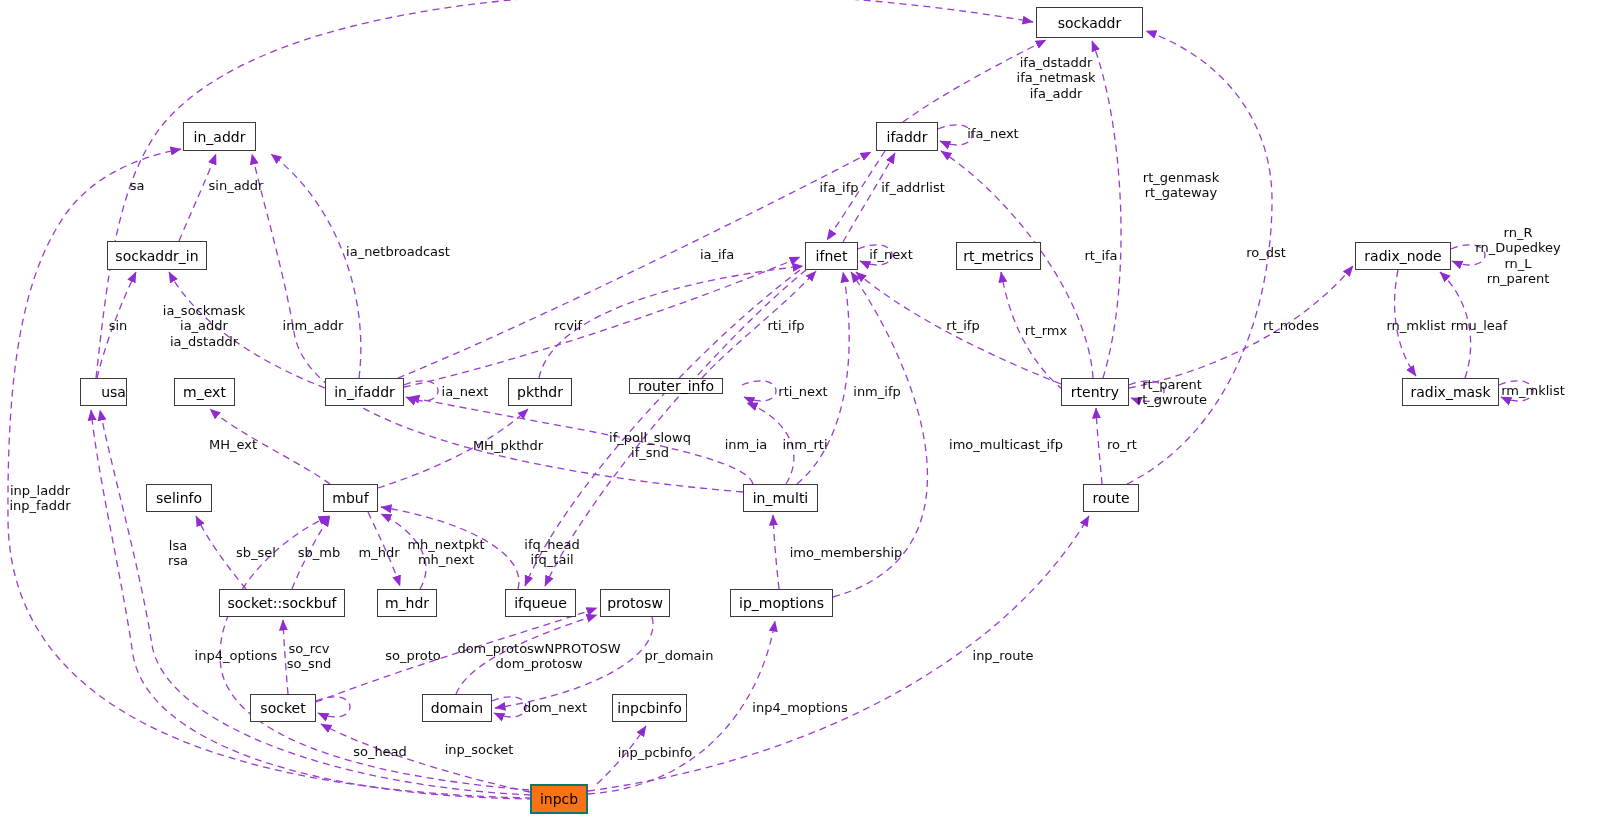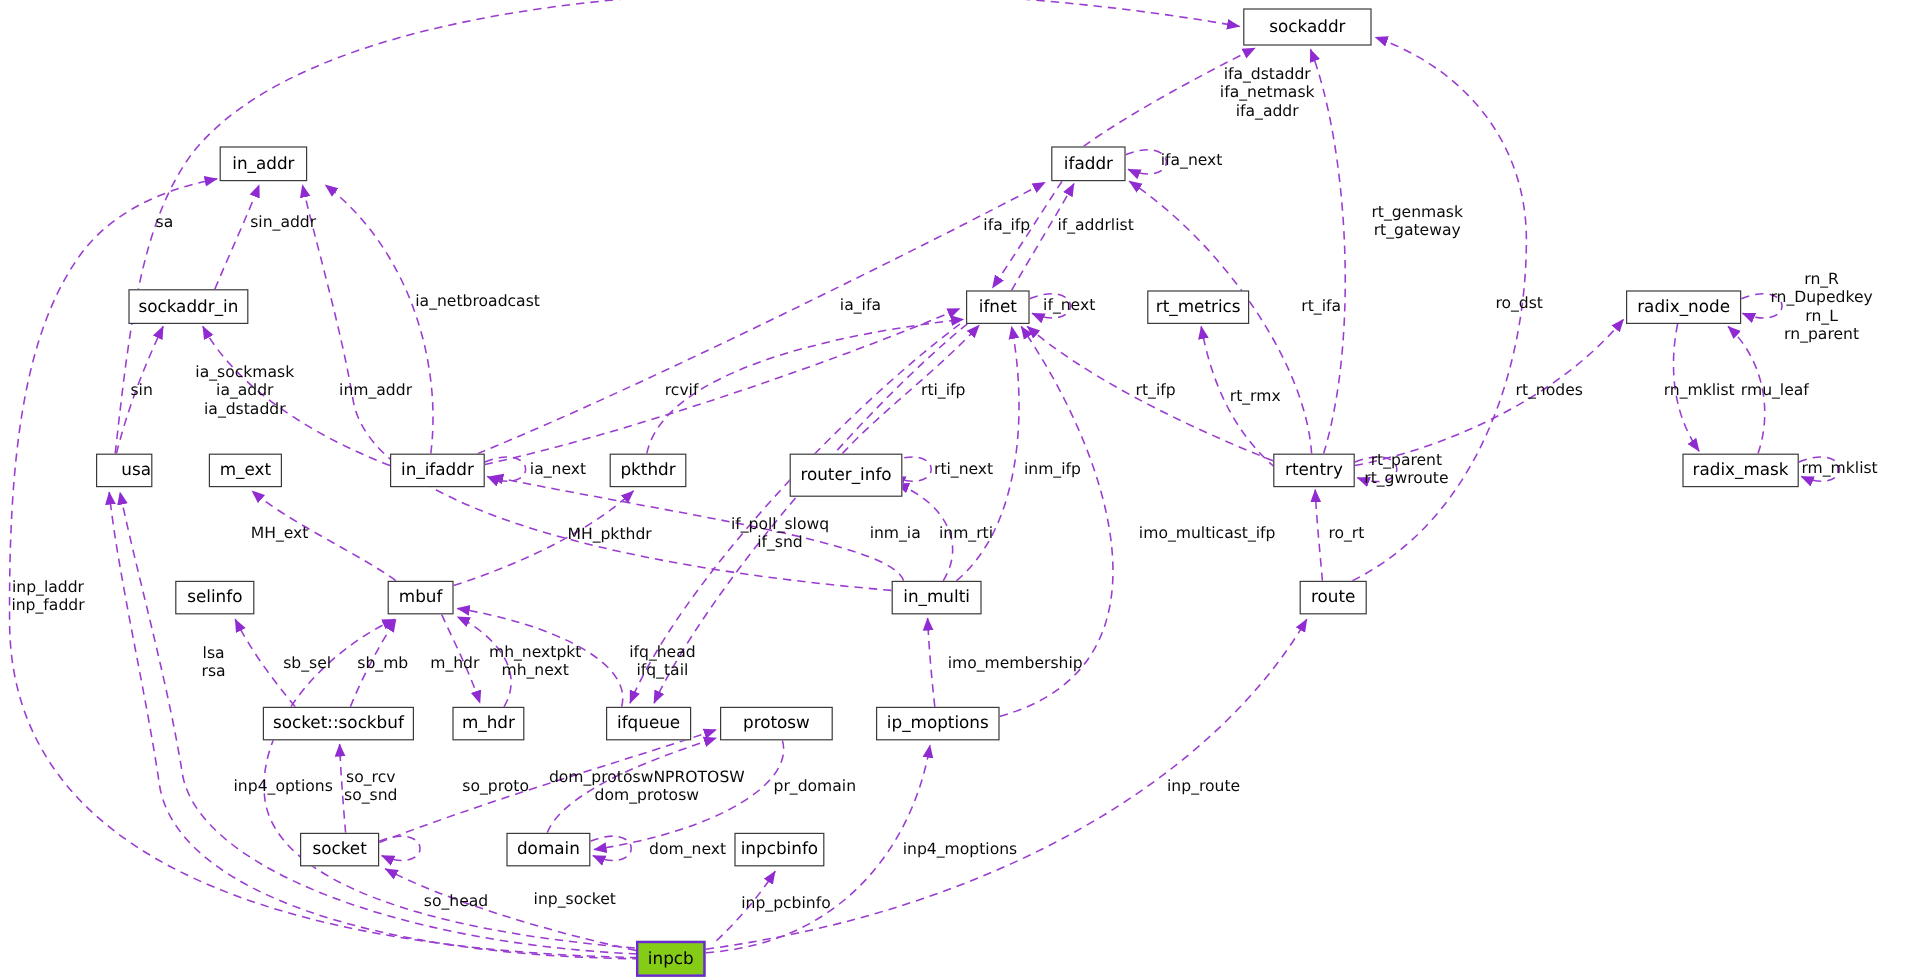--- a/index.html
+++ b/index.html
@@ -3,21 +3,21 @@
 <meta charset="utf-8">
 <style>
   html,body{margin:0;padding:0;background:#ffffff;}
   #canvas{position:relative;width:1599px;height:817px;background:#ffffff;overflow:hidden;
           font-family:"DejaVu Sans", "Liberation Sans", sans-serif;}
   #edges{position:absolute;left:0;top:0;width:1599px;height:817px;}
   .edge{fill:none;stroke-width:1.3;stroke-dasharray:7 5;}
   .node{position:absolute;box-sizing:border-box;border:1.4px solid #3a3a3a;background:#ffffff;
         display:flex;align-items:center;justify-content:center;font-size:14px;color:#000;
         white-space:nowrap;cursor:pointer;}
-  .node.hl{background:#84cc16;border:2px solid #6d28d9;cursor:default;}
+  .node.hl{background:#f97316;border:2px solid #0f766e;cursor:default;}
   .elabel{position:absolute;transform:translate(-50%,-50%);font-size:13px;color:#0a0a0a;
           text-align:center;white-space:pre;line-height:1.18;pointer-events:none;}
 </style>
 </head>
 <body>
 
 <div id="canvas">
   <svg id="edges" xmlns="http://www.w3.org/2000/svg" viewBox="0 0 1599 817">
       <defs>
         <marker id="arr" markerWidth="12" markerHeight="11" refX="10.5" refY="5.5" orient="auto" markerUnits="userSpaceOnUse">
@@ -87,31 +87,31 @@
       <div class="node" style="left: 183px; top: 122px; width: 73px; height: 29px;">in_addr</div>
       <div class="node" style="left: 876px; top: 122px; width: 62px; height: 29px;">ifaddr</div>
       <div class="node" style="left: 107px; top: 241px; width: 100px; height: 29px;">sockaddr_in</div>
       <div class="node" style="left: 805px; top: 242px; width: 53px; height: 28px;">ifnet</div>
       <div class="node" style="left: 956px; top: 242px; width: 85px; height: 28px;">rt_metrics</div>
       <div class="node" style="left: 1355px; top: 242px; width: 96px; height: 28px;">radix_node</div>
       <div class="node" style="left: 80px; top: 378px; width: 47px; height: 28px; padding-left: 20px;">usa</div>
       <div class="node" style="left: 174px; top: 378px; width: 61px; height: 28px;">m_ext</div>
       <div class="node" style="left: 325px; top: 378px; width: 79px; height: 28px;">in_ifaddr</div>
       <div class="node" style="left: 508px; top: 378px; width: 64px; height: 28px;">pkthdr</div>
-      <div class="node" style="left: 658px; top: 378px; width: 94px; height: 36px;">router_info</div>
+      <div class="node" style="left: 629px; top: 378px; width: 94px; height: 16px;">router_info</div>
       <div class="node" style="left: 1061px; top: 378px; width: 68px; height: 28px;">rtentry</div>
       <div class="node" style="left: 1402px; top: 378px; width: 97px; height: 28px;">radix_mask</div>
       <div class="node" style="left: 146px; top: 484px; width: 66px; height: 28px;">selinfo</div>
       <div class="node" style="left: 323px; top: 484px; width: 55px; height: 28px;">mbuf</div>
       <div class="node" style="left: 743px; top: 484px; width: 75px; height: 28px;">in_multi</div>
       <div class="node" style="left: 1083px; top: 484px; width: 56px; height: 28px;">route</div>
       <div class="node" style="left: 219px; top: 589px; width: 126px; height: 28px;">socket::sockbuf</div>
       <div class="node" style="left: 377px; top: 589px; width: 60px; height: 28px;">m_hdr</div>
       <div class="node" style="left: 505px; top: 589px; width: 71px; height: 28px;">ifqueue</div>
-      <div class="node" style="left: 600px; top: 589px; width: 94px; height: 28px;">protosw</div>
+      <div class="node" style="left: 600px; top: 589px; width: 70px; height: 28px;">protosw</div>
       <div class="node" style="left: 730px; top: 589px; width: 103px; height: 28px;">ip_moptions</div>
       <div class="node" style="left: 250px; top: 694px; width: 66px; height: 28px;">socket</div>
       <div class="node" style="left: 422px; top: 694px; width: 70px; height: 28px;">domain</div>
       <div class="node" style="left: 612px; top: 694px; width: 75px; height: 28px;">inpcbinfo</div>
       <div class="node hl" style="left: 530px; top: 784px; width: 58px; height: 30px;">inpcb</div>
     </div>
   <div id="labels">
       <div class="elabel" style="left: 137px; top: 186px;">sa</div>
       <div class="elabel" style="left: 236px; top: 186px;">sin_addr</div>
       <div class="elabel" style="left: 1056px; top: 78px;">ifa_dstaddr
@@ -171,18 +171,18 @@
       <div class="elabel" style="left: 846px; top: 553px;">imo_membership</div>
       <div class="elabel" style="left: 236px; top: 656px;">inp4_options</div>
       <div class="elabel" style="left: 309px; top: 656px;">so_rcv
 so_snd</div>
       <div class="elabel" style="left: 413px; top: 656px;">so_proto</div>
       <div class="elabel" style="left: 539px; top: 656px;">dom_protoswNPROTOSW
 dom_protosw</div>
       <div class="elabel" style="left: 679px; top: 656px;">pr_domain</div>
       <div class="elabel" style="left: 1003px; top: 656px;">inp_route</div>
       <div class="elabel" style="left: 380px; top: 708px; margin-top: 44px;">so_head</div>
-      <div class="elabel" style="left: 573px; top: 708px;">dom_next</div>
+      <div class="elabel" style="left: 555px; top: 708px;">dom_next</div>
       <div class="elabel" style="left: 800px; top: 708px;">inp4_moptions</div>
       <div class="elabel" style="left: 479px; top: 750px;">inp_socket</div>
       <div class="elabel" style="left: 655px; top: 753px;">inp_pcbinfo</div>
     </div>
 </div>
 
 </body></html>

